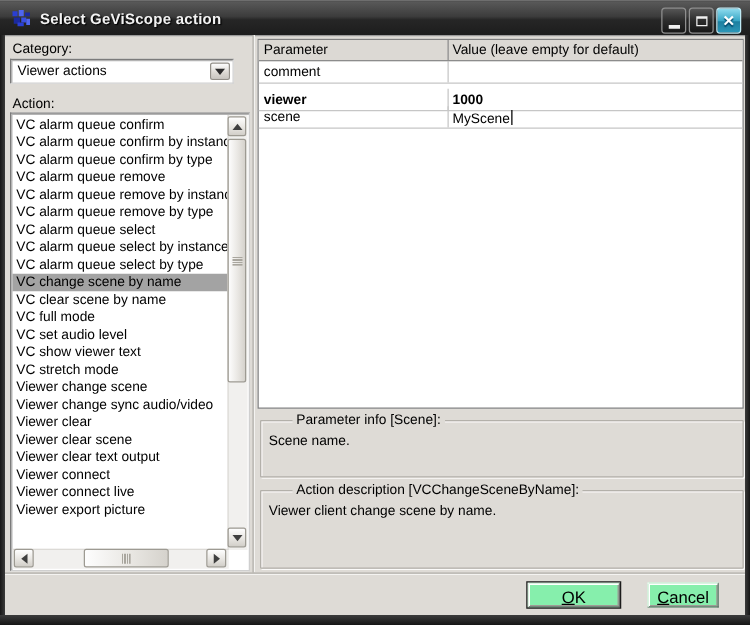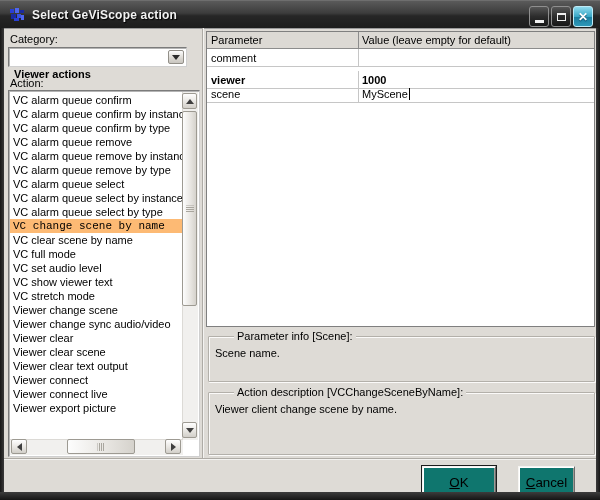--- a/index.html
+++ b/index.html
@@ -47,34 +47,34 @@
   
   .sunken {
     background:#fff;
     border:1px solid;
     border-color:#7b7b7b #cfcfcf #cfcfcf #7b7b7b;
     box-shadow:inset 1px 1px 0 #b4b4b4;
   }
 
   
   .combo { left:8px; top:47px; width:179px; height:20px; }
-  .combo-value { position:absolute; left:5px; top:20px;font-weight:bold; }
+  .combo-value { position:absolute; left:5px; top:3px; }
   .combo-btn {
     position:absolute; right:2px; top:2px; width:16px; height:14px;
     background:linear-gradient(#fdfdfd,#dbd8d2 60%,#c9c6c0);
     border:1px solid #928f88; border-radius:2px;
     display:flex; align-items:center; justify-content:center;
   }
   .tri-down { width:0; height:0; border-left:4px solid transparent; border-right:4px solid transparent; border-top:5px solid #2b2b2b; }
 
   
   .listbox { left:8px; top:90px; width:192px; height:367px;padding-left:20px; }
   .list-items { position:absolute; left:1px; top:2px; width:172px; }
   .list-item { height:14px; line-height:14px; padding-left:3px; white-space:nowrap; overflow:hidden; }
-  .list-item.selected { background:#fdba74;font-family:Liberation Mono, monospace; }
+  .list-item.selected { background:#a3a3a3; }
 
   
   .sb-btn {
     position:absolute;
     background:linear-gradient(#fefefe,#e8e6e2 55%,#d2cfc9);
     border:1px solid #9d9a92; border-radius:2px;
     display:flex; align-items:center; justify-content:center;
   }
   .sb-track-v {
     position:absolute; background:#f1f0ee;
@@ -122,22 +122,22 @@
   }
   .gb-info { left:208px; top:336px; width:387px; height:46px; }
   .gb-desc { left:208px; top:392px; width:387px; height:63px; }
   .gb-legend { position:absolute; left:5px; top:-7px; background:#dedbd6; padding:0 3px; white-space:nowrap;margin-left:20px; }
   .gb-text { position:absolute; left:6px; top:10px; }
 
   
   .hsep { left:4px; top:458px; width:592px; height:2px;
     background:#aeaba5; border-bottom:1px solid #f4f3f1; }
   .btn {
-    position:absolute; top:466px; height:33px;
-    background:#0f766e; text-align:center; line-height:21px;
+    position:absolute; top:466px; height:20px;
+    background:#86efac; text-align:center; line-height:21px;
     border:1px solid; border-color:#f6f5f3 #6c6c6c #6c6c6c #f6f5f3;
     box-shadow:inset 1px 1px 0 #fff, inset -1px -1px 0 #9e9b95;
   }
   .btn.default { outline:1px solid #1c1c1c; }
   .btn u { text-decoration:underline; }
   .btn-ok { left:422px; width:74px; }
   .btn-cancel { left:518px; width:57px; }
 
   
   .frame-b { position:absolute; left:0; bottom:0; width:600px; height:8px;

